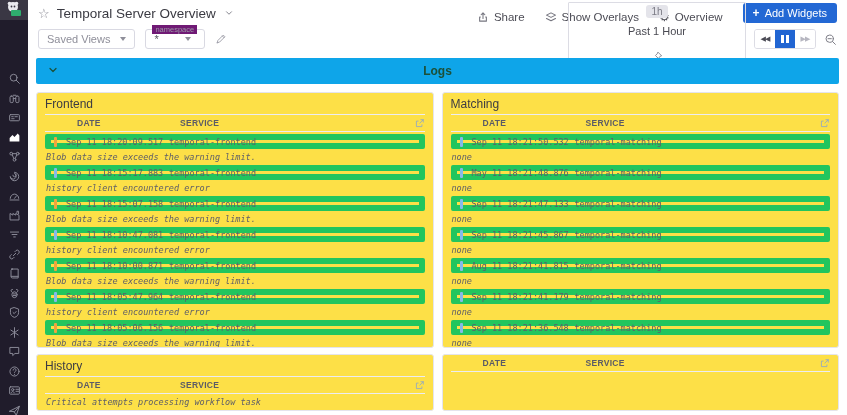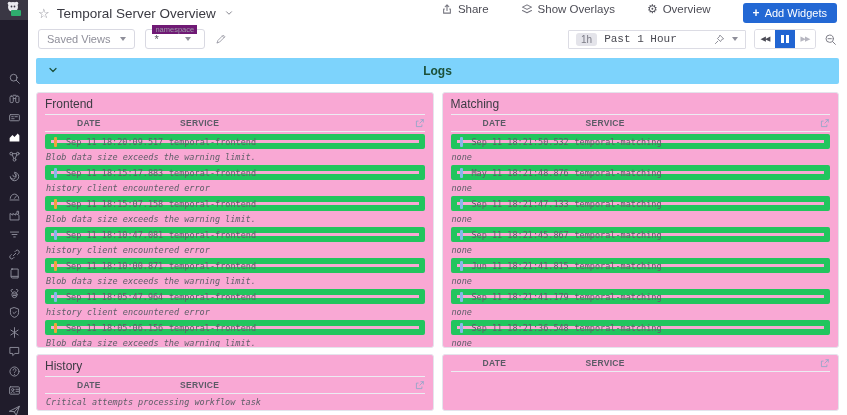--- a/index.html
+++ b/index.html
@@ -21,21 +21,21 @@
 
   
   .main { flex:1; display:flex; flex-direction:column; min-width:0; }
 
   .topbar { height:26px; display:flex; align-items:center; padding:0 10px; }
   .star { color:#8a8a94; font-size:13px; margin-right:7px; cursor:pointer; }
   .page-title { font-size:13.5px; color:#3a3a42; }
   .title-caret { margin-left:8px; cursor:pointer; }
   .title-caret svg, .hdr-ic svg { display:block; stroke:#75757f; fill:none;
     stroke-width:1.4; stroke-linecap:round; stroke-linejoin:round; }
-  .topbar-right { margin-left:auto; display:flex; align-items:flex-start; gap:32px; }
+  .topbar-right { margin-left:auto; display:flex; align-items:flex-end; gap:20px; }
   .hdr-action { display:flex; align-items:center; gap:5px; font-size:11.5px;
     color:#4c4c55; cursor:pointer; }
   .hdr-ic { width:12px; height:12px; }
   .gear-glyph { font-size:12px; color:#55555e; line-height:1; }
   .add-widgets { background:#2368d4; color:#fff; font-size:11px; border:none;
     border-radius:3px; padding:4px 10px; display:flex; align-items:center; gap:5px;
     cursor:pointer; font-family:inherit; }
   .add-widgets .plus { font-size:12px; font-weight:bold; line-height:1; }
 
   .subbar { height:26px; display:flex; align-items:center; padding:0 10px; }
@@ -47,53 +47,53 @@
     border-radius:3px; padding:3px 8px; display:flex; align-items:center; gap:26px;
     font-size:11px; color:#55555e; cursor:pointer; min-width:60px; }
   .ns-label { position:absolute; top:-5px; left:6px; background:#701a75; padding:0 3px;
     font-size:7.5px; color:#9a9aa5; }
   .pencil { margin-left:10px; cursor:pointer; }
   .pencil svg { display:block; stroke:#9a9aa5; fill:none; stroke-width:1.2;
     stroke-linecap:round; }
 
   .subbar-right { margin-left:auto; display:flex; align-items:center; gap:8px; }
   .time-picker { display:flex; align-items:center; border:1px solid #dcdce4;
-    border-radius:1px; padding:2px 7px; gap:7px; min-width:178px; cursor:pointer; }
+    border-radius:1px; padding:2px 7px; gap:7px; min-width:178px; cursor:pointer;flex-direction:column; }
   .time-chip { background:#e4e4ea; color:#7b7b85; font-size:10px; border-radius:3px;
     padding:1px 5px; }
-  .time-label { font-size:11px; color:#4a4a52;font-family:Liberation Mono, monospace; }
+  .time-label { font-size:11px; color:#4a4a52; }
   .time-picker .spacer { flex:1; }
   .pin-ic svg { display:block; stroke:#7b7b85; fill:none; stroke-width:1.2;
     stroke-linecap:round; stroke-linejoin:round; }
   .play-group { display:flex; align-items:center; border:1px solid #dcdce4;
     border-radius:3px; overflow:hidden; }
   .pg-btn { width:20px; height:18px; display:flex; align-items:center;
     justify-content:center; cursor:pointer; background:#fff; }
   .rw { color:#4b4b55; font-size:7px; letter-spacing:-1px; }
   .ff { color:#b6b6c0; font-size:7px; letter-spacing:-1px; }
   .pause-btn { background:#2165d2; }
   .pause-btn .bar { width:2.5px; height:8px; background:#fff; margin:0 1.2px;
     display:inline-block; }
   .zoom-out { cursor:pointer; }
   .zoom-out svg { display:block; stroke:#7b7b85; fill:none; stroke-width:1.2;
     stroke-linecap:round; }
 
   
-  .logs-band { margin:6px 8px 0 8px; height:26px; background:#7dd3fc; border-radius:2px;
+  .logs-band { margin:6px 8px 0 8px; height:26px; background:#0ea5e9; border-radius:2px;
     position:relative; display:flex; align-items:center; justify-content:center;
     cursor:pointer; }
   .band-chevron { position:absolute; left:11px; top:6px; }
   .band-chevron svg { display:block; stroke:#1c5038; fill:none; stroke-width:1.6;
     stroke-linecap:round; stroke-linejoin:round; }
   .band-title { font-size:12px; font-weight:600; color:#1c5038; }
 
   
   .panels { margin:8px 8px 0 8px; display:grid; grid-template-columns:1fr 1fr;
     grid-template-rows:256px auto; gap:6px 8px; }
-  .panel { border:1px solid #e4e4ec; border-radius:3px; background:#f9a8d4;
+  .panel { border:1px solid #e4e4ec; border-radius:3px; background:#fde047;
     padding:0 8px; overflow:hidden; }
   .panel-title { height:22px; line-height:22px; font-size:12px; color:#3c3b43;
     border-bottom:1px solid #ececf2; }
   .panel-cols { display:flex; align-items:center; height:17px;
     border-bottom:1px solid #ececf2; font-size:8.5px; font-weight:bold;
     color:#5b5b66; letter-spacing:0.3px; }
   .col-date { margin-left:32px; width:103px; }
   .col-service { }
   .ext-link { margin-left:auto; cursor:pointer; }
   .ext-link svg { display:block; stroke:#8da6c8; fill:none; stroke-width:1.2;
@@ -464,21 +464,21 @@
       <span class="sev-bar" style="background: rgb(133, 185, 233);"></span>
       <span class="log-date">Sep 11 18:21:45.867</span>
       <span class="log-service">temporal-matching</span>
     </div>
     <div class="log-message">none</div>
   </div>
 
   <div>
     <div class="entry-head">
       <span class="sev-bar" style="background: rgb(133, 185, 233);"></span>
-      <span class="log-date">Jun 11 18:21:41.815</span>
+      <span class="log-date">Aug 11 18:21:41.815</span>
       <span class="log-service">temporal-matching</span>
     </div>
     <div class="log-message">none</div>
   </div>
 
   <div>
     <div class="entry-head">
       <span class="sev-bar" style="background: rgb(133, 185, 233);"></span>
       <span class="log-date">Sep 11 18:21:41.179</span>
       <span class="log-service">temporal-matching</span>

